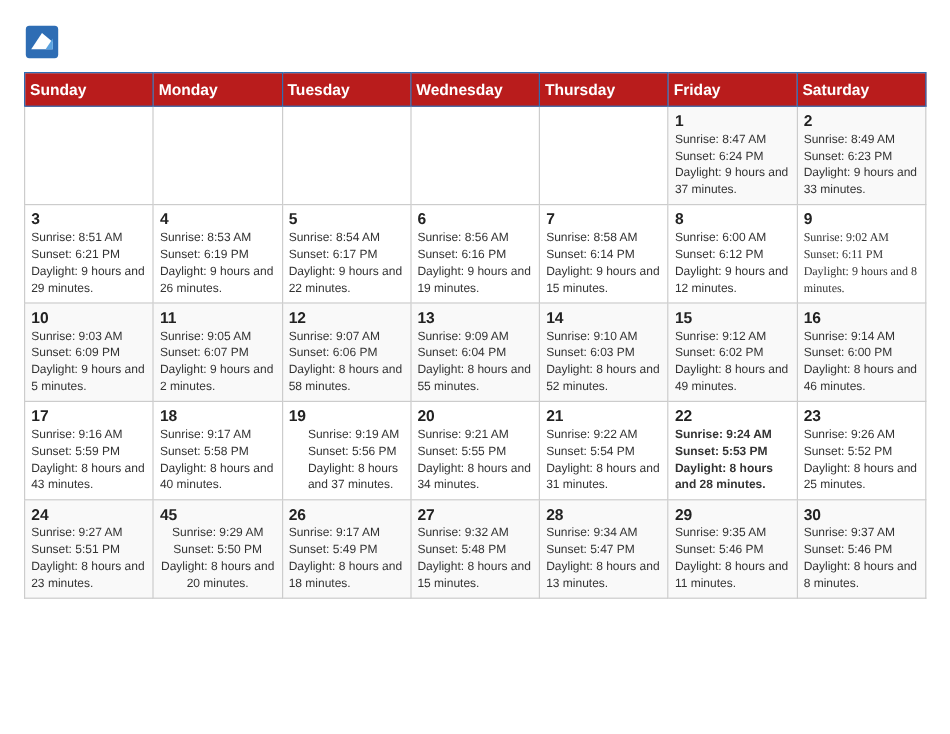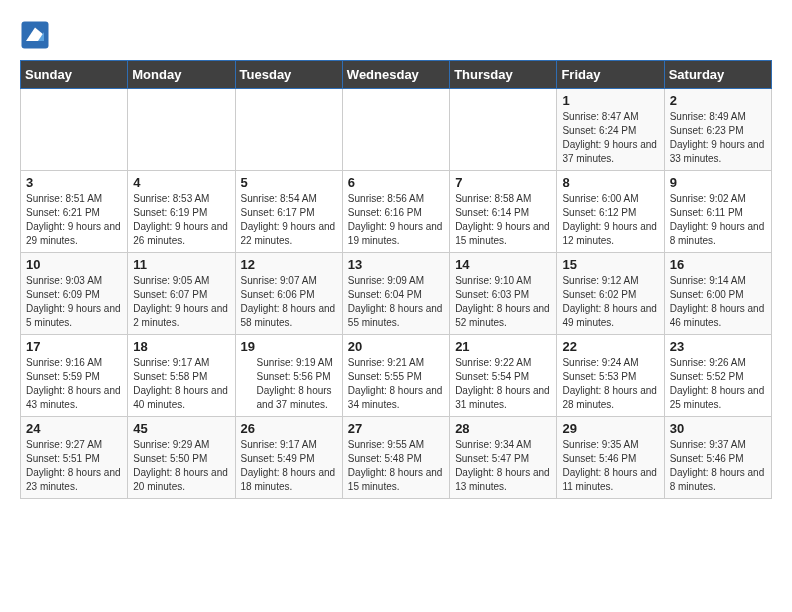--- a/index.html
+++ b/index.html
@@ -43,21 +43,21 @@
     .location {
       font-size: 16px;
       color: #444;
     }
     table {
       width: 100%;
       border-collapse: collapse;
       font-size: 11px;
     }
     thead tr th {
-      background-color: #404040;
+      background-color: #b91c1c;
       color: #fff;
       padding: 6px 4px;
       text-align: left;
       font-size: 13px;
       font-weight: bold;
       border: 1px solid #2e6db4;
     }
     tbody tr td {
       vertical-align: top;
       padding: 4px 5px;
@@ -170,21 +170,21 @@
 Daylight: 9 hours and 15 minutes.</div>
         </td>
         <td>
           <span class="day-num">8</span>
           <div class="day-info" style="white-space: pre-line;">Sunrise: 6:00 AM
 Sunset: 6:12 PM
 Daylight: 9 hours and 12 minutes.</div>
         </td>
         <td>
           <span class="day-num">9</span>
-          <div class="day-info" style="white-space: pre-line;">Sunrise: 9:02 AM
+          <div class="day-info" style="white-space: pre-line; font-family: Liberation Serif, serif;">Sunrise: 9:02 AM
 Sunset: 6:11 PM
 Daylight: 9 hours and 8 minutes.</div>
         </td>
       </tr>
       <tr>
         <td>
           <span class="day-num">10</span>
           <div class="day-info" style="white-space: pre-line;">Sunrise: 9:03 AM
 Sunset: 6:09 PM
 Daylight: 9 hours and 5 minutes.</div>
@@ -252,53 +252,53 @@
 Daylight: 8 hours and 34 minutes.</div>
         </td>
         <td>
           <span class="day-num">21</span>
           <div class="day-info" style="white-space: pre-line;">Sunrise: 9:22 AM
 Sunset: 5:54 PM
 Daylight: 8 hours and 31 minutes.</div>
         </td>
         <td>
           <span class="day-num">22</span>
-          <div class="day-info" style="white-space: pre-line;">Sunrise: 9:24 AM
+          <div class="day-info" style="white-space: pre-line; font-weight: bold;">Sunrise: 9:24 AM
 Sunset: 5:53 PM
 Daylight: 8 hours and 28 minutes.</div>
         </td>
         <td>
           <span class="day-num">23</span>
           <div class="day-info" style="white-space: pre-line;">Sunrise: 9:26 AM
 Sunset: 5:52 PM
 Daylight: 8 hours and 25 minutes.</div>
         </td>
       </tr>
       <tr>
         <td>
           <span class="day-num">24</span>
           <div class="day-info" style="white-space: pre-line;">Sunrise: 9:27 AM
 Sunset: 5:51 PM
 Daylight: 8 hours and 23 minutes.</div>
         </td>
         <td>
           <span class="day-num">45</span>
-          <div class="day-info" style="white-space: pre-line;">Sunrise: 9:29 AM
+          <div class="day-info" style="white-space: pre-line; text-align: center;">Sunrise: 9:29 AM
 Sunset: 5:50 PM
 Daylight: 8 hours and 20 minutes.</div>
         </td>
         <td>
           <span class="day-num">26</span>
           <div class="day-info" style="white-space: pre-line;">Sunrise: 9:17 AM
 Sunset: 5:49 PM
 Daylight: 8 hours and 18 minutes.</div>
         </td>
         <td>
           <span class="day-num">27</span>
-          <div class="day-info" style="white-space: pre-line;">Sunrise: 9:55 AM
+          <div class="day-info" style="white-space: pre-line;">Sunrise: 9:32 AM
 Sunset: 5:48 PM
 Daylight: 8 hours and 15 minutes.</div>
         </td>
         <td>
           <span class="day-num">28</span>
           <div class="day-info" style="white-space: pre-line;">Sunrise: 9:34 AM
 Sunset: 5:47 PM
 Daylight: 8 hours and 13 minutes.</div>
         </td>
         <td>

